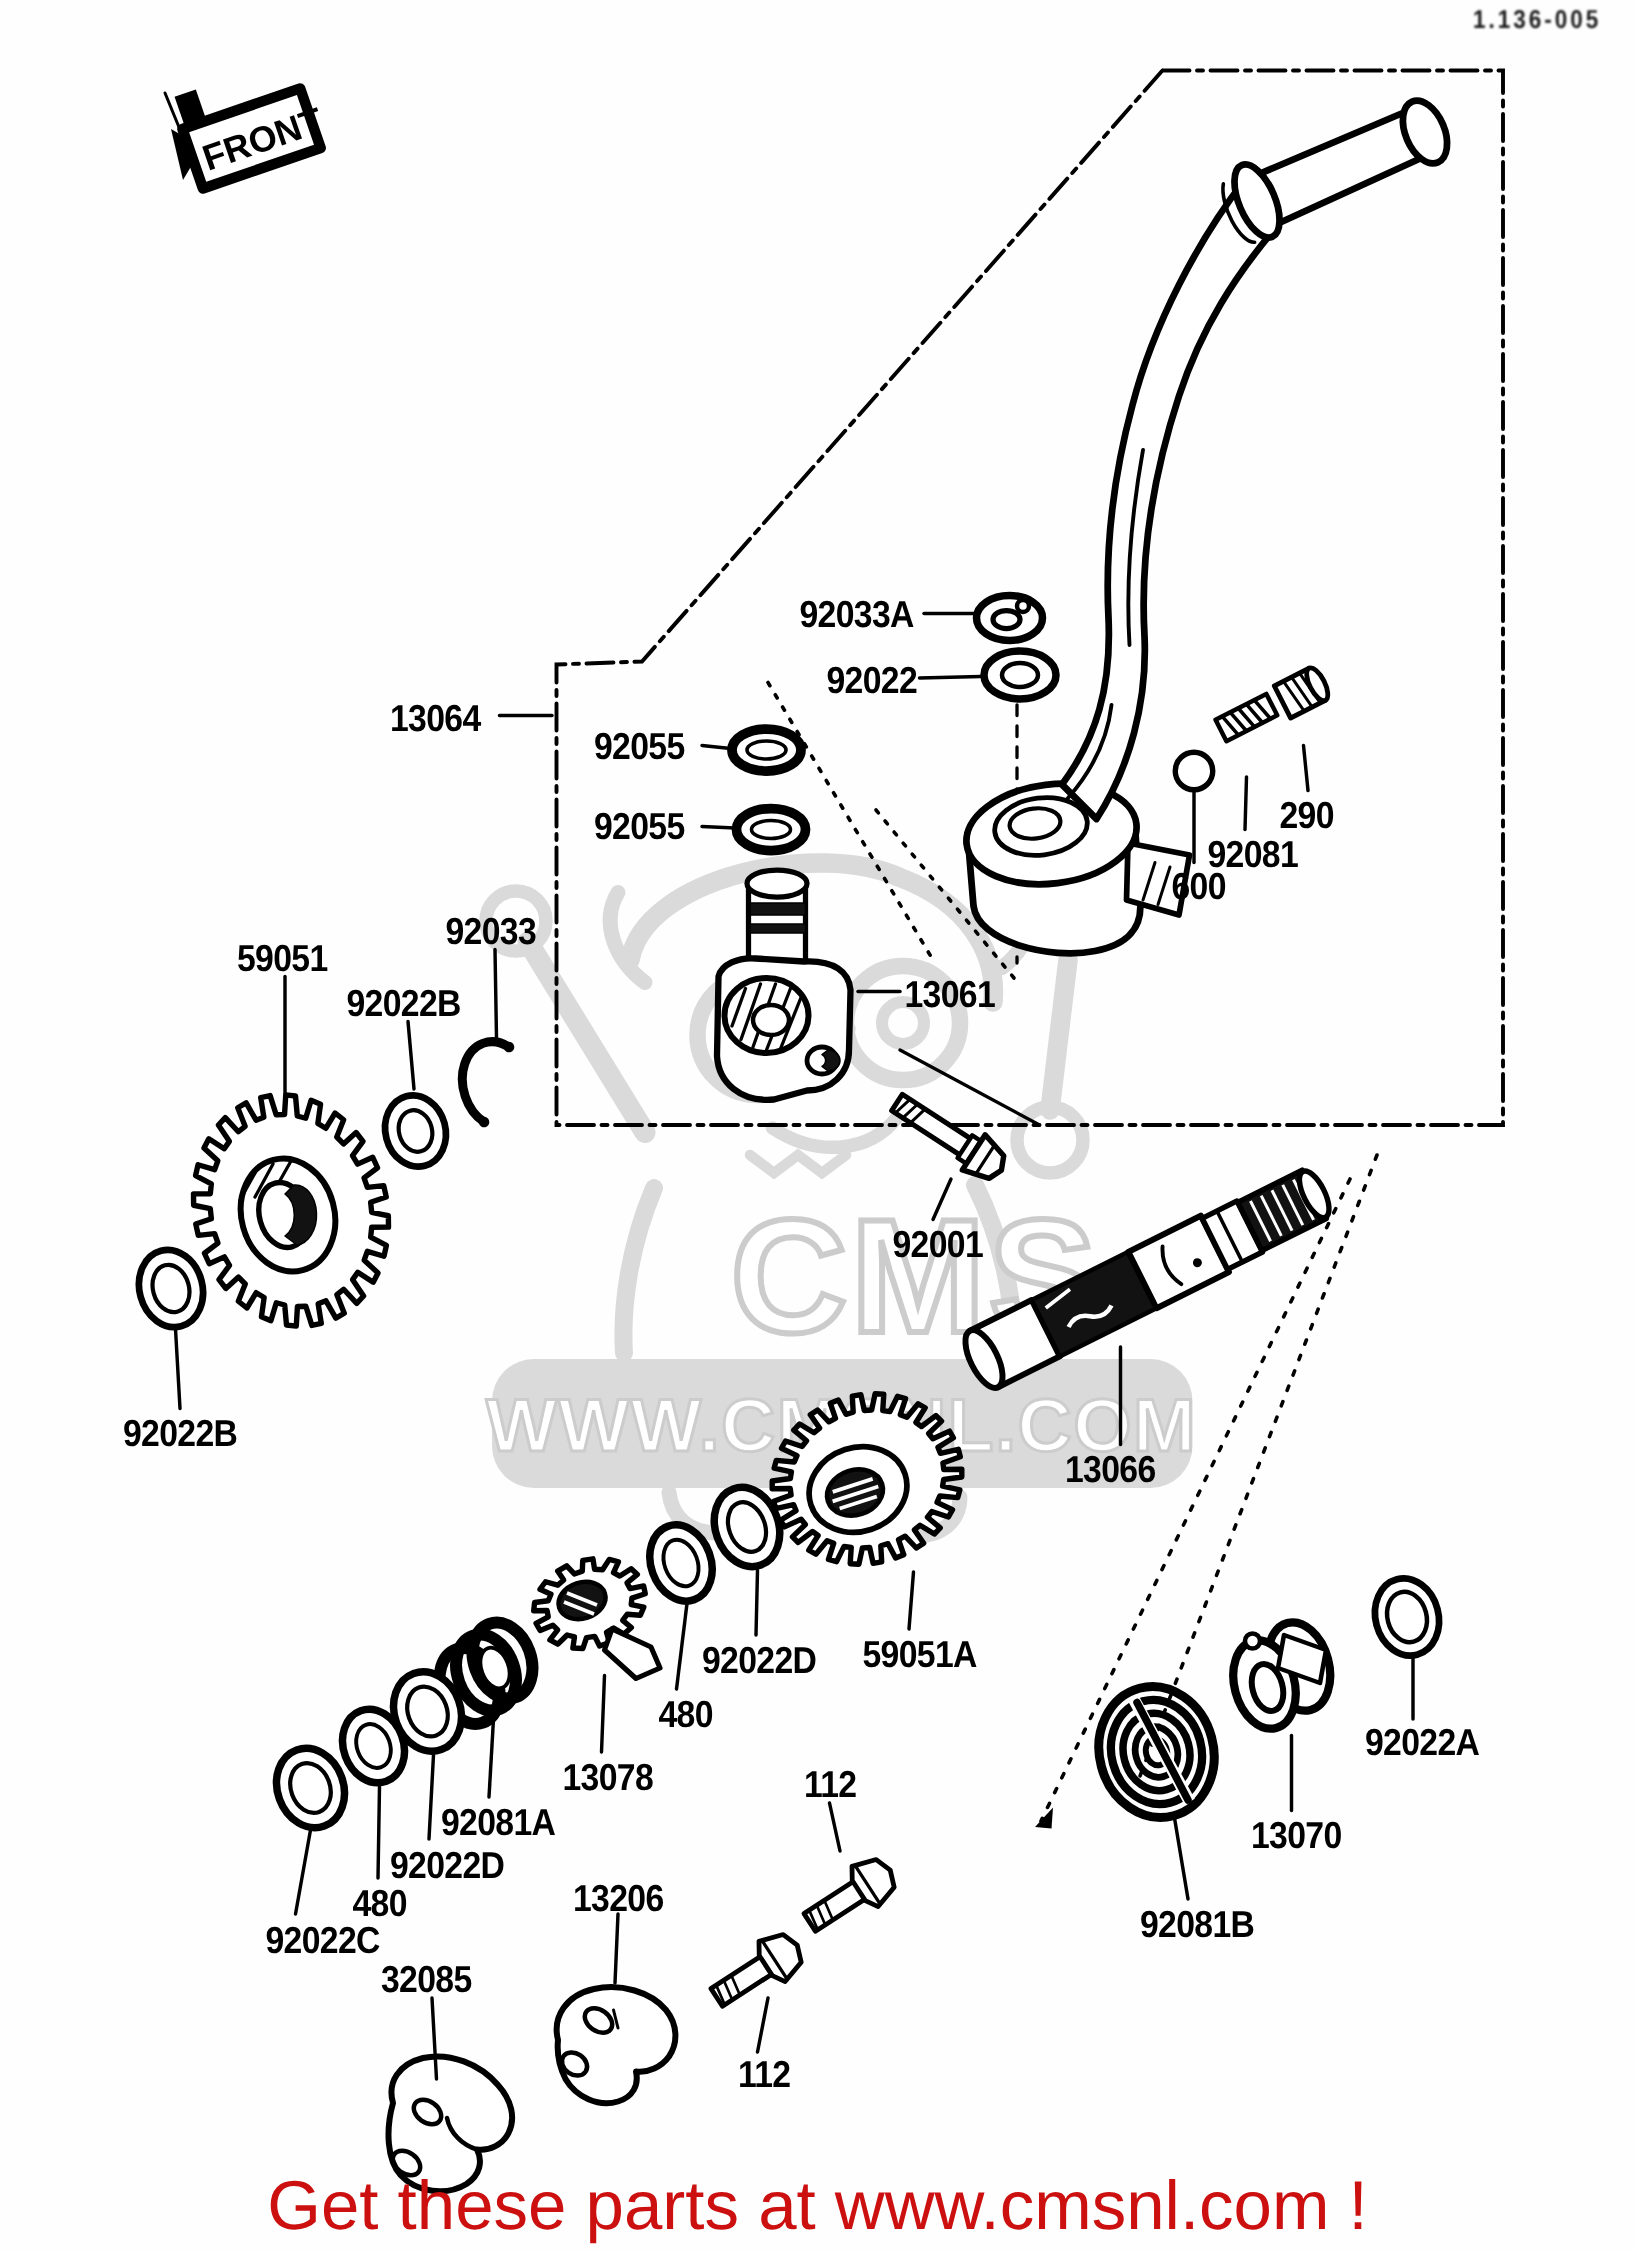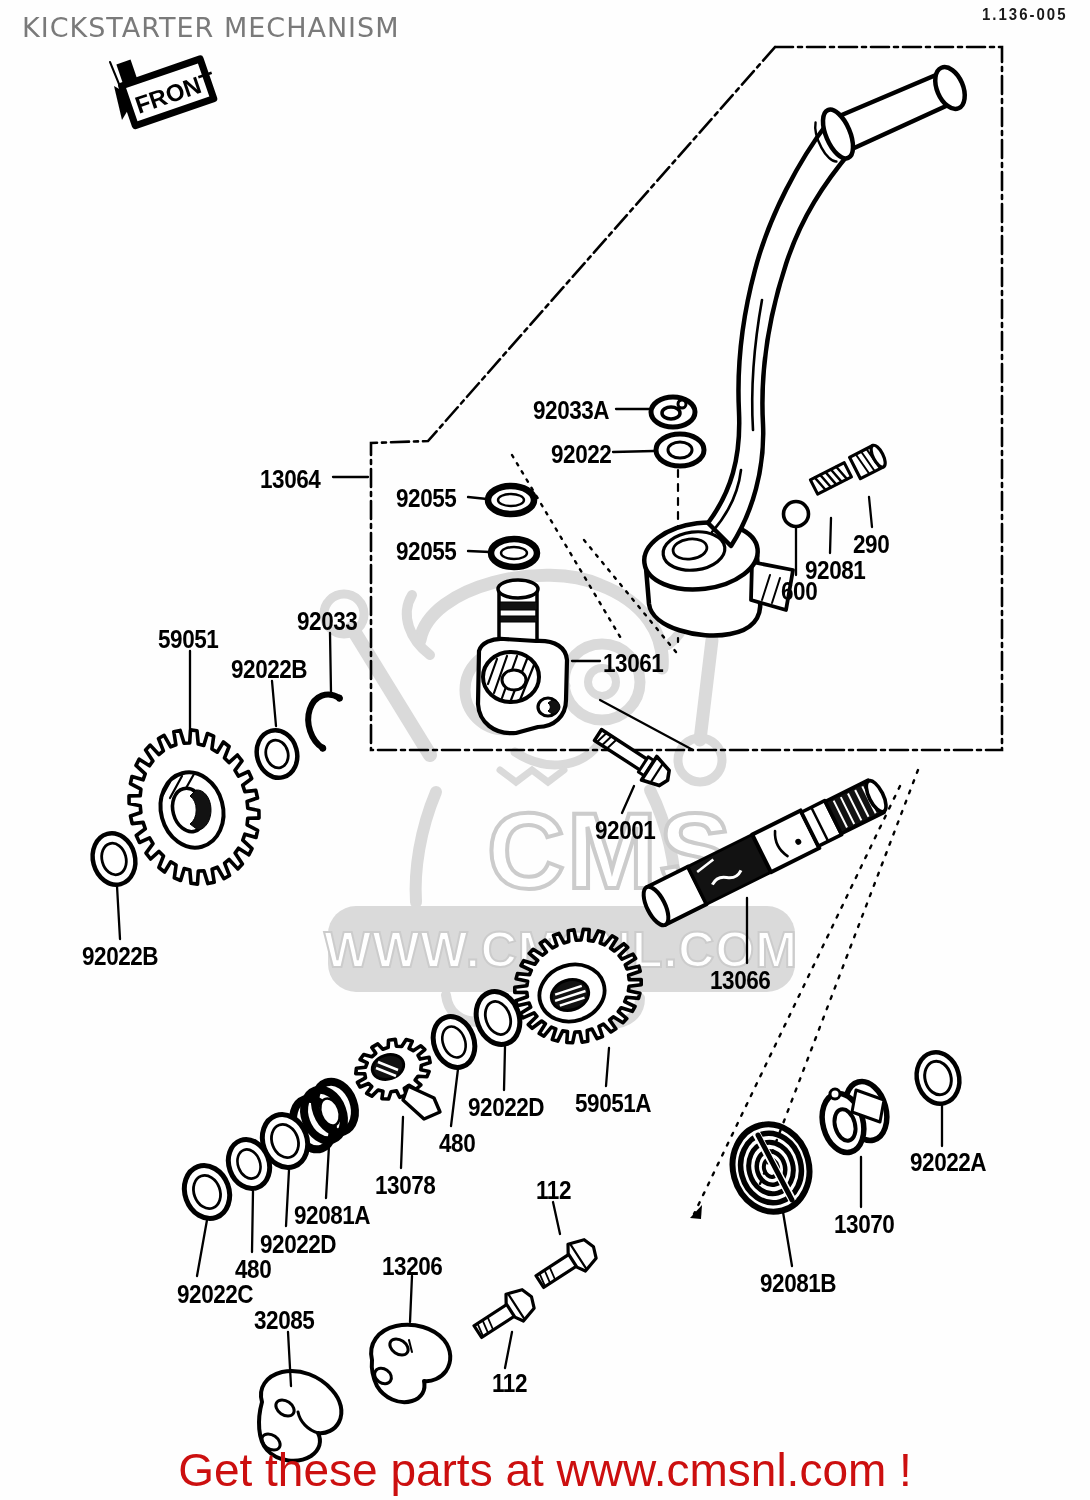--- a/index.html
+++ b/index.html
@@ -18,21 +18,20 @@
   .ln{stroke:#000;fill:none;stroke-linecap:round;}
   .dk{fill:#121212;stroke:#000;stroke-linejoin:round;}
   .wm{stroke:#dadada;fill:none;stroke-linecap:round;}
   .wmtext{font-weight:bold;fill:#fff;stroke:#cccccc;font-family:"Liberation Sans",sans-serif;}
 </style>
 </head>
 <body>
 
 <div id="page">
 
-  <div id="title">KICKSTARTER MECHANISM</div>
   <div id="fiche">1.136-005</div>
 
   <svg width="1090" height="1500" viewBox="0 0 1090 1500">
 
     <g>
       <g>
         <path class="wm" stroke-width="13" d="M420,640 C430,585 545,560 600,585 C645,602 665,635 662,668"></path>
         <path class="wm" stroke-width="10" d="M430,655 C410,640 400,615 412,595"></path>
         <path class="wm" stroke-width="10" d="M668,645 C688,630 692,608 680,590"></path>
         <circle class="wm" stroke-width="11" cx="505" cy="690" r="40"></circle>

